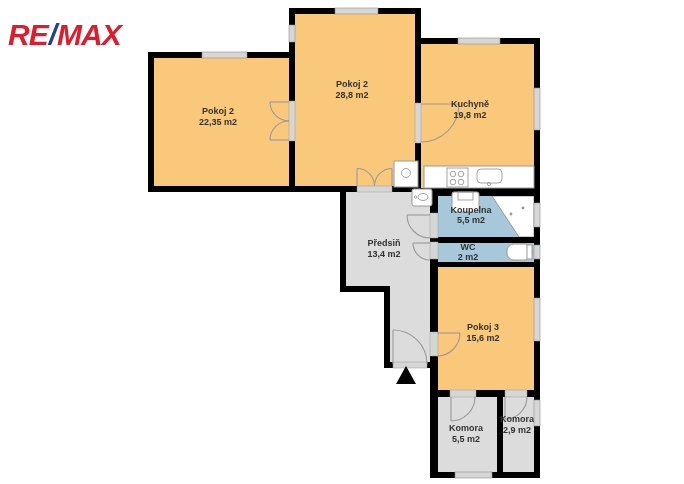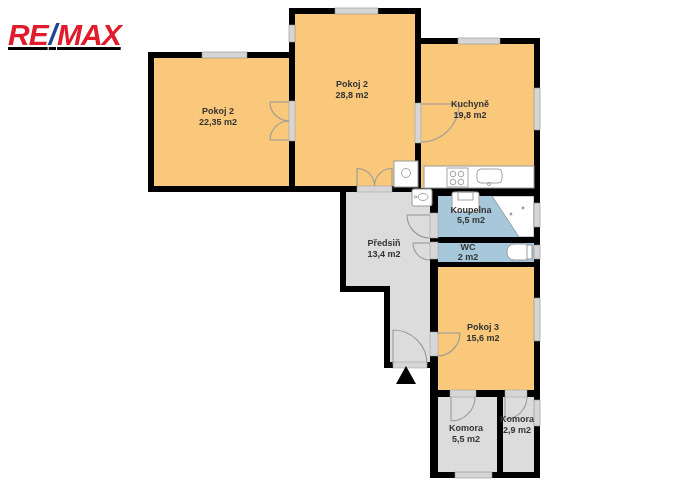--- a/index.html
+++ b/index.html
@@ -1,19 +1,19 @@
 <!DOCTYPE html>
 <html style="--bg: #ffffff; --room_fill: #f9c87b; --wet_fill: #a6c8da; --hall_fill: #dcdcdc; --wall: #000000; --window_fill: #d6d6d6; --fixture_stroke: #9a9a9a; --label: #333333; --logo_red: #e01b2c; --logo_blue: #1f4396;"><head>
 <meta charset="utf-8">
 <style>
   html,body{margin:0;padding:0;background:#fff;}
   .stage{position:relative;width:684px;height:484px;background:var(--bg,#fff);overflow:hidden;
          font-family:"Liberation Sans",sans-serif;}
   .logo{position:absolute;left:8px;top:20px;font-weight:bold;font-style:italic;
-        font-size:30px;letter-spacing:-1px;line-height:1;user-select:none;text-decoration:underline;}
+        font-size:30px;letter-spacing:-1px;line-height:1;user-select:none;}
   .logo .re,.logo .max{color:var(--logo_red,#e01b2c);}
   .logo .slash{color:var(--logo_blue,#1f4396);font-weight:bold;padding:0 1px;}
   svg.plan{position:absolute;left:0;top:0;}
   svg.plan text{font-family:"Liberation Sans",sans-serif;font-size:9px;font-weight:bold;
         fill:var(--label,#333);text-anchor:middle;}
   .wall{fill:var(--wall,#000);}
   .floor-room{fill:var(--room_fill,#f9c87b);}
   .floor-wet{fill:var(--wet_fill,#a6c8da);}
   .floor-hall{fill:var(--hall_fill,#dcdcdc);}
   .win{fill:var(--window_fill,#d6d6d6);stroke:#8f8f8f;stroke-width:0.6;}

